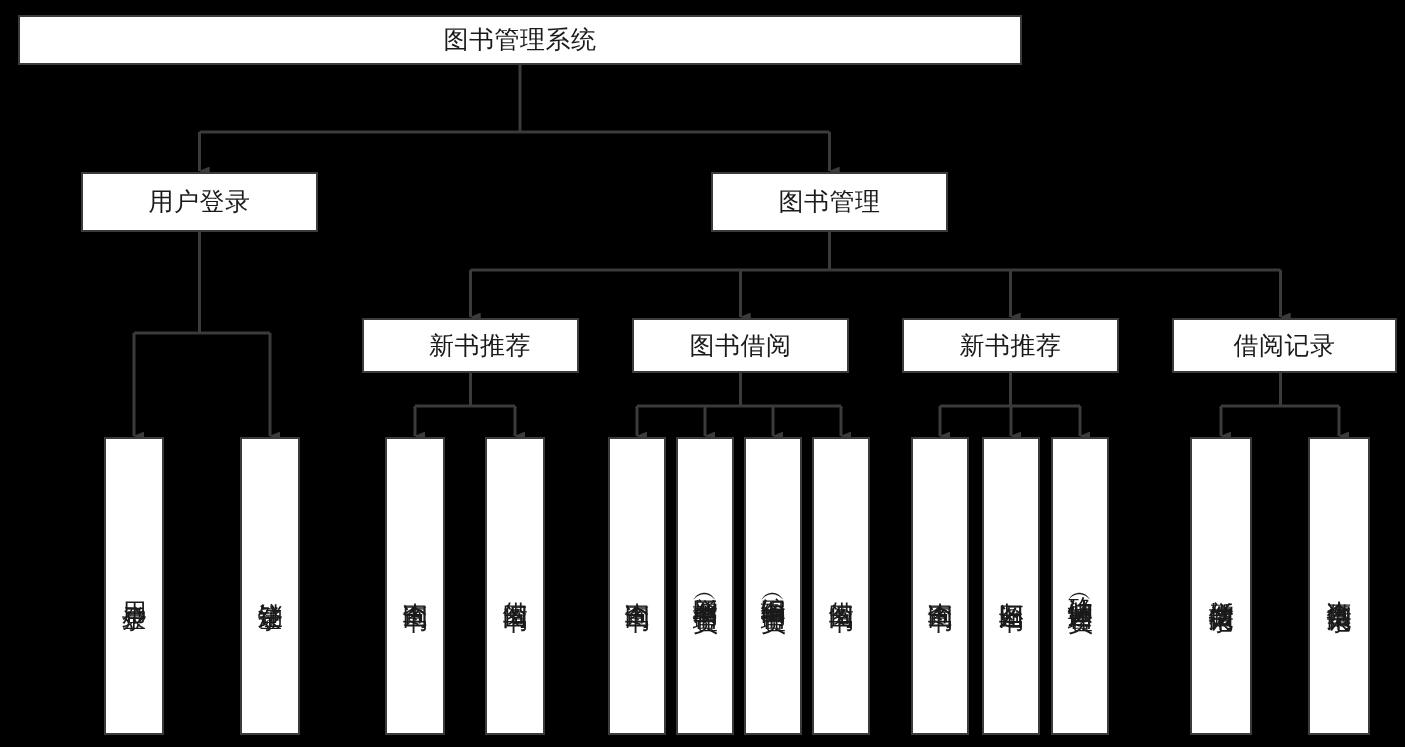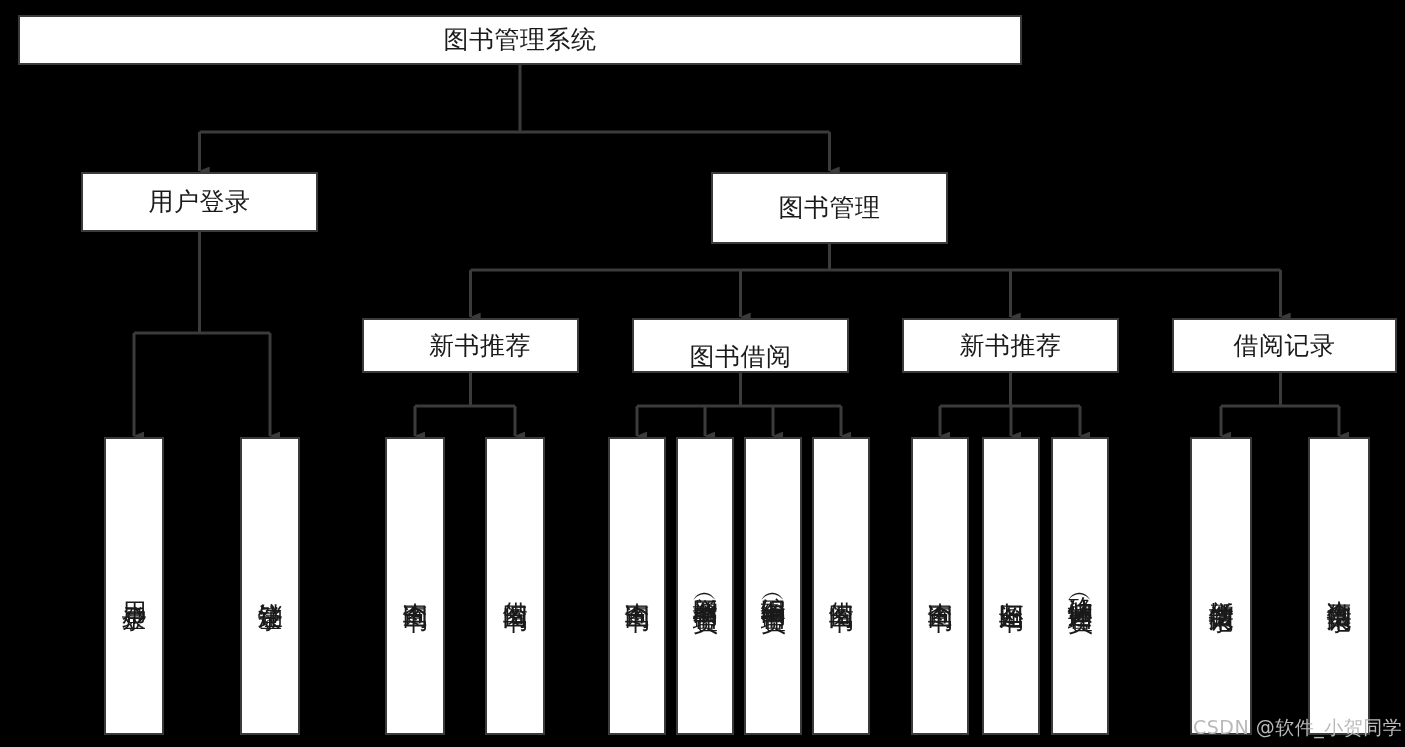--- a/index.html
+++ b/index.html
@@ -112,27 +112,27 @@
       </g>
   </svg>
 
   <div id="node-layer">
       <div class="node horizontal root" style="left: 18px; top: 15px; width: 1004px; height: 50px;">
         <span class="label">图书管理系统</span>
       </div>
       <div class="node horizontal" style="left: 81px; top: 172px; width: 237px; height: 60px;">
         <span class="label">用户登录</span>
       </div>
-      <div class="node horizontal" style="left: 711px; top: 172px; width: 237px; height: 72px;">
+      <div class="node horizontal" style="left: 711px; top: 172px; width: 237px; height: 60px;">
         <span class="label">图书管理</span>
       </div>
       <div class="node horizontal" style="left: 362px; top: 318px; width: 217px; height: 55px; padding-left: 19px;">
         <span class="label">新书推荐</span>
       </div>
-      <div class="node horizontal" style="left: 632px; top: 318px; width: 217px; height: 55px; align-items: flex-end;">
+      <div class="node horizontal" style="left: 632px; top: 318px; width: 217px; height: 55px;">
         <span class="label">图书借阅</span>
       </div>
       <div class="node horizontal" style="left: 902px; top: 318px; width: 217px; height: 55px;">
         <span class="label">新书推荐</span>
       </div>
       <div class="node horizontal" style="left: 1172px; top: 318px; width: 225px; height: 55px;">
         <span class="label">借阅记录</span>
       </div>
       <div class="node vertical" style="left: 104px; top: 437px; width: 60px; height: 298px;">
         <span class="label">用户登录</span>
@@ -168,14 +168,13 @@
         <span class="label">确认归还（管理员）</span>
       </div>
       <div class="node vertical" style="left: 1190px; top: 437px; width: 62px; height: 298px;">
         <span class="label">新增借阅记录</span>
       </div>
       <div class="node vertical" style="left: 1308px; top: 437px; width: 62px; height: 298px;">
         <span class="label">查询借阅记录</span>
       </div>
     </div>
 
-  <div class="watermark" style="left: 1193px; top: 715px; color: rgb(185, 185, 185);">CSDN @软件_小贺同学</div>
 </div>
 
 </body></html>

